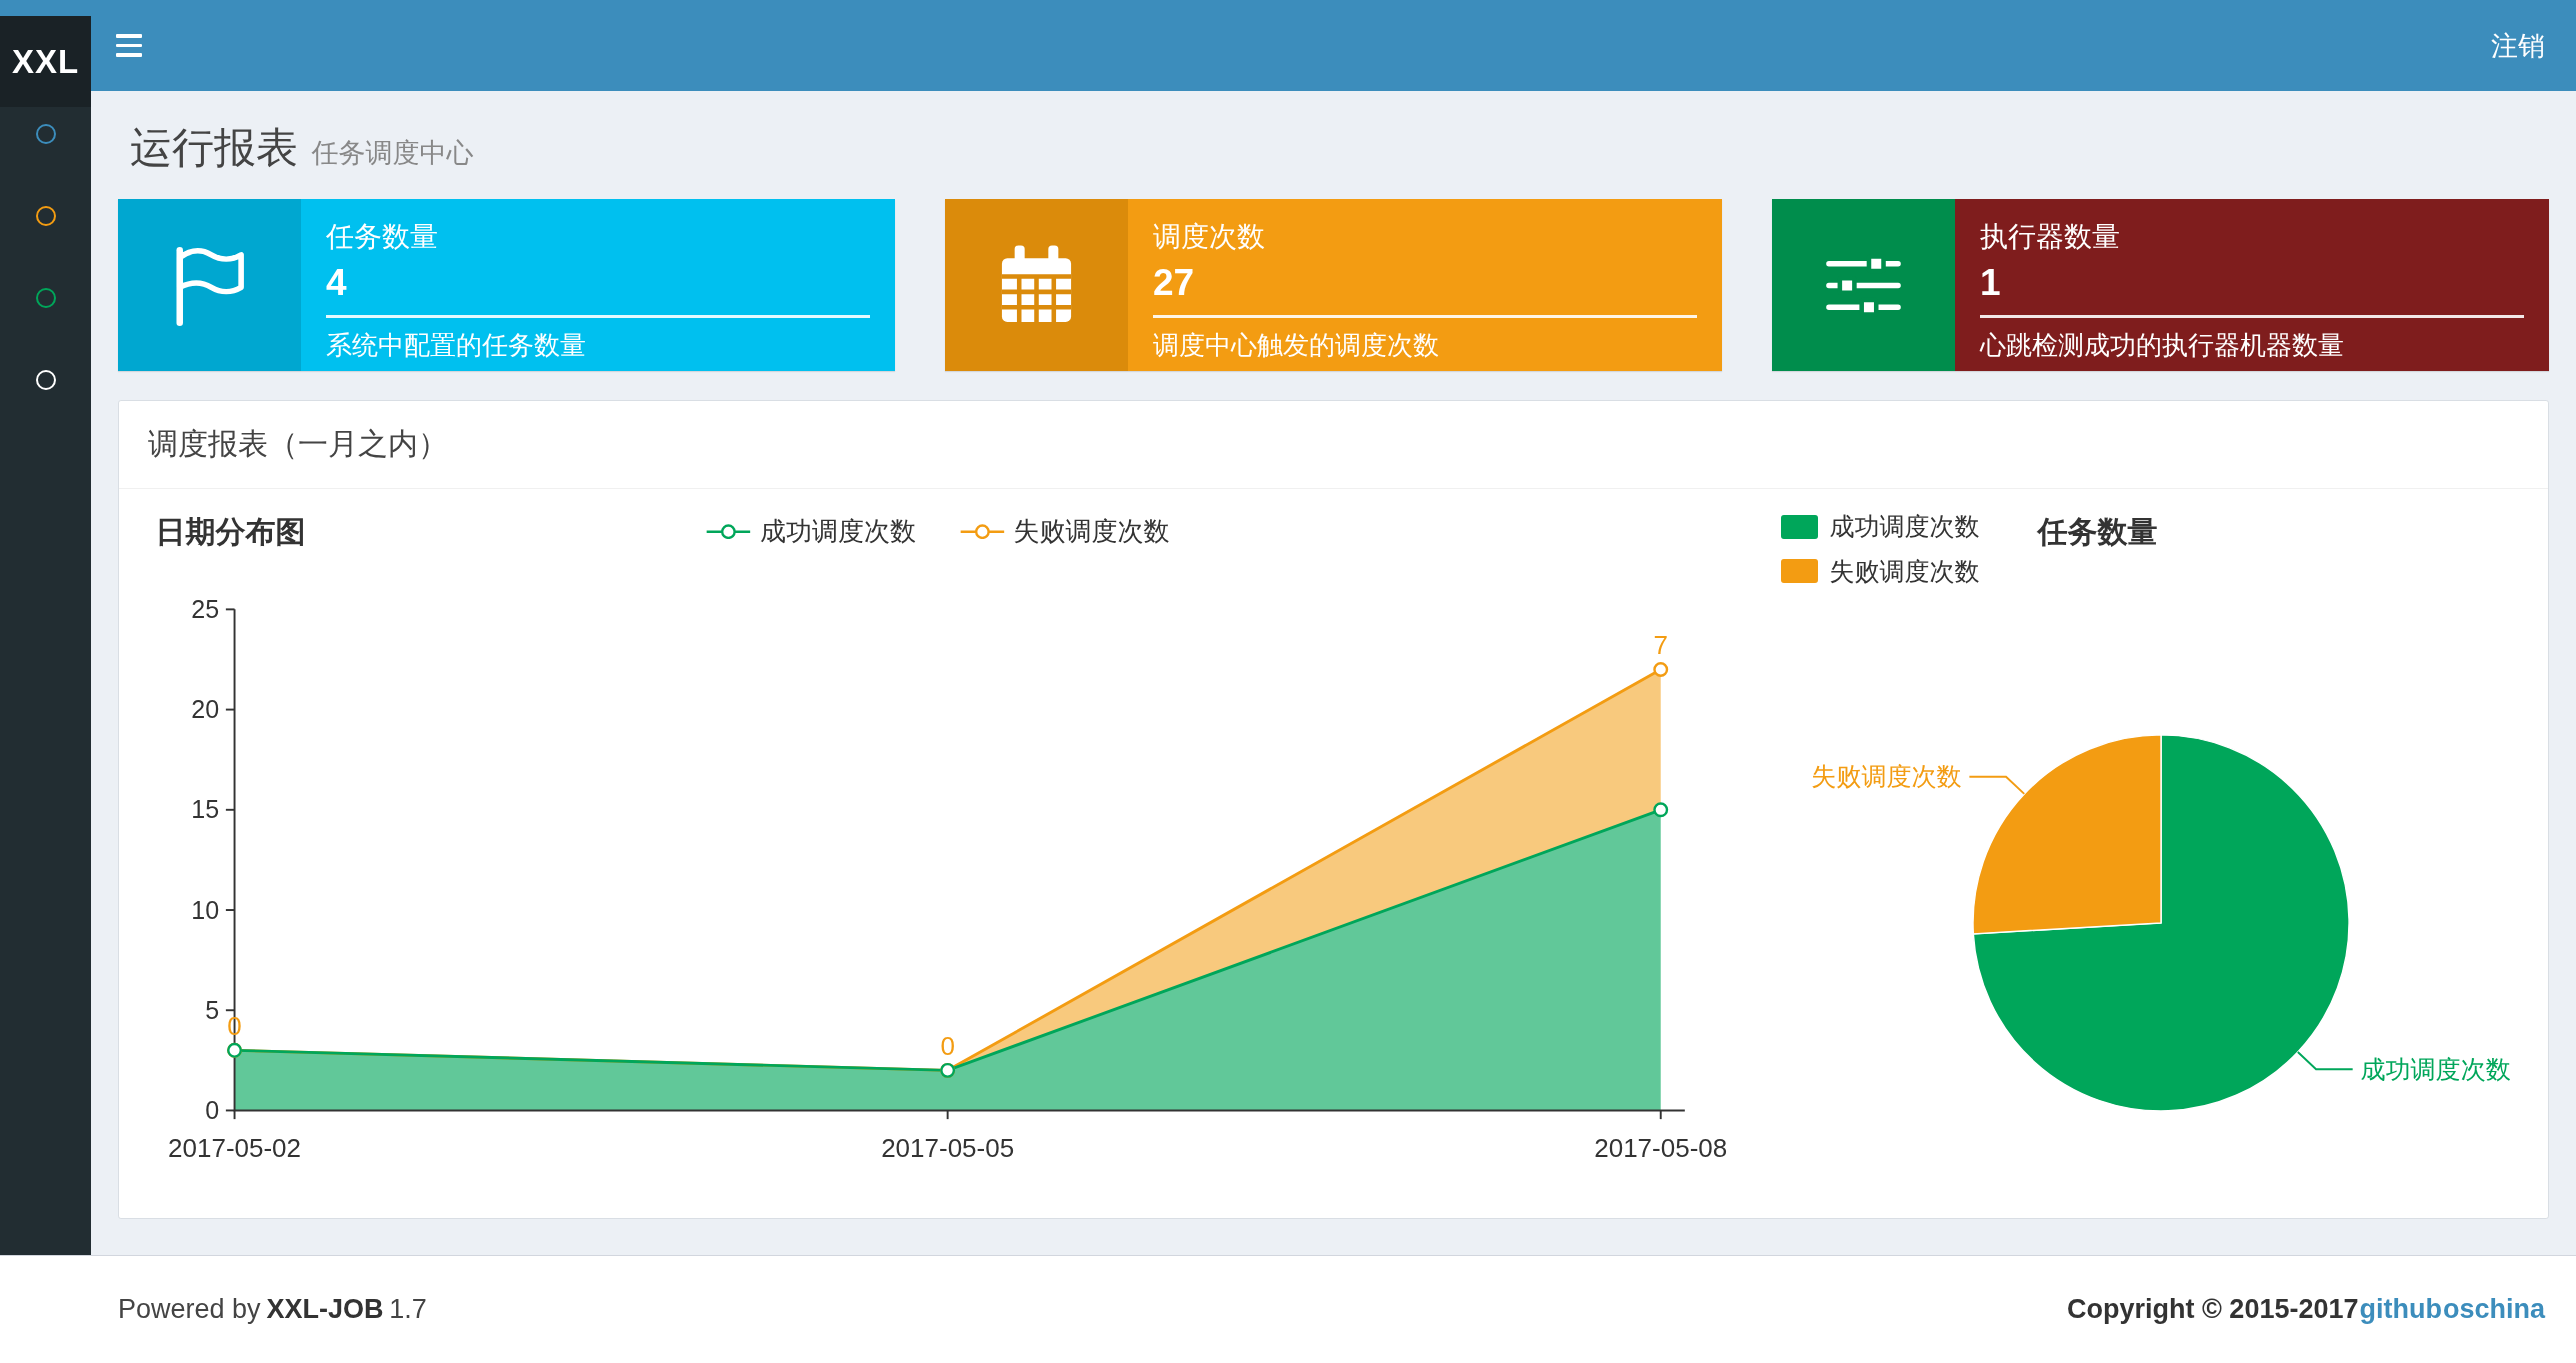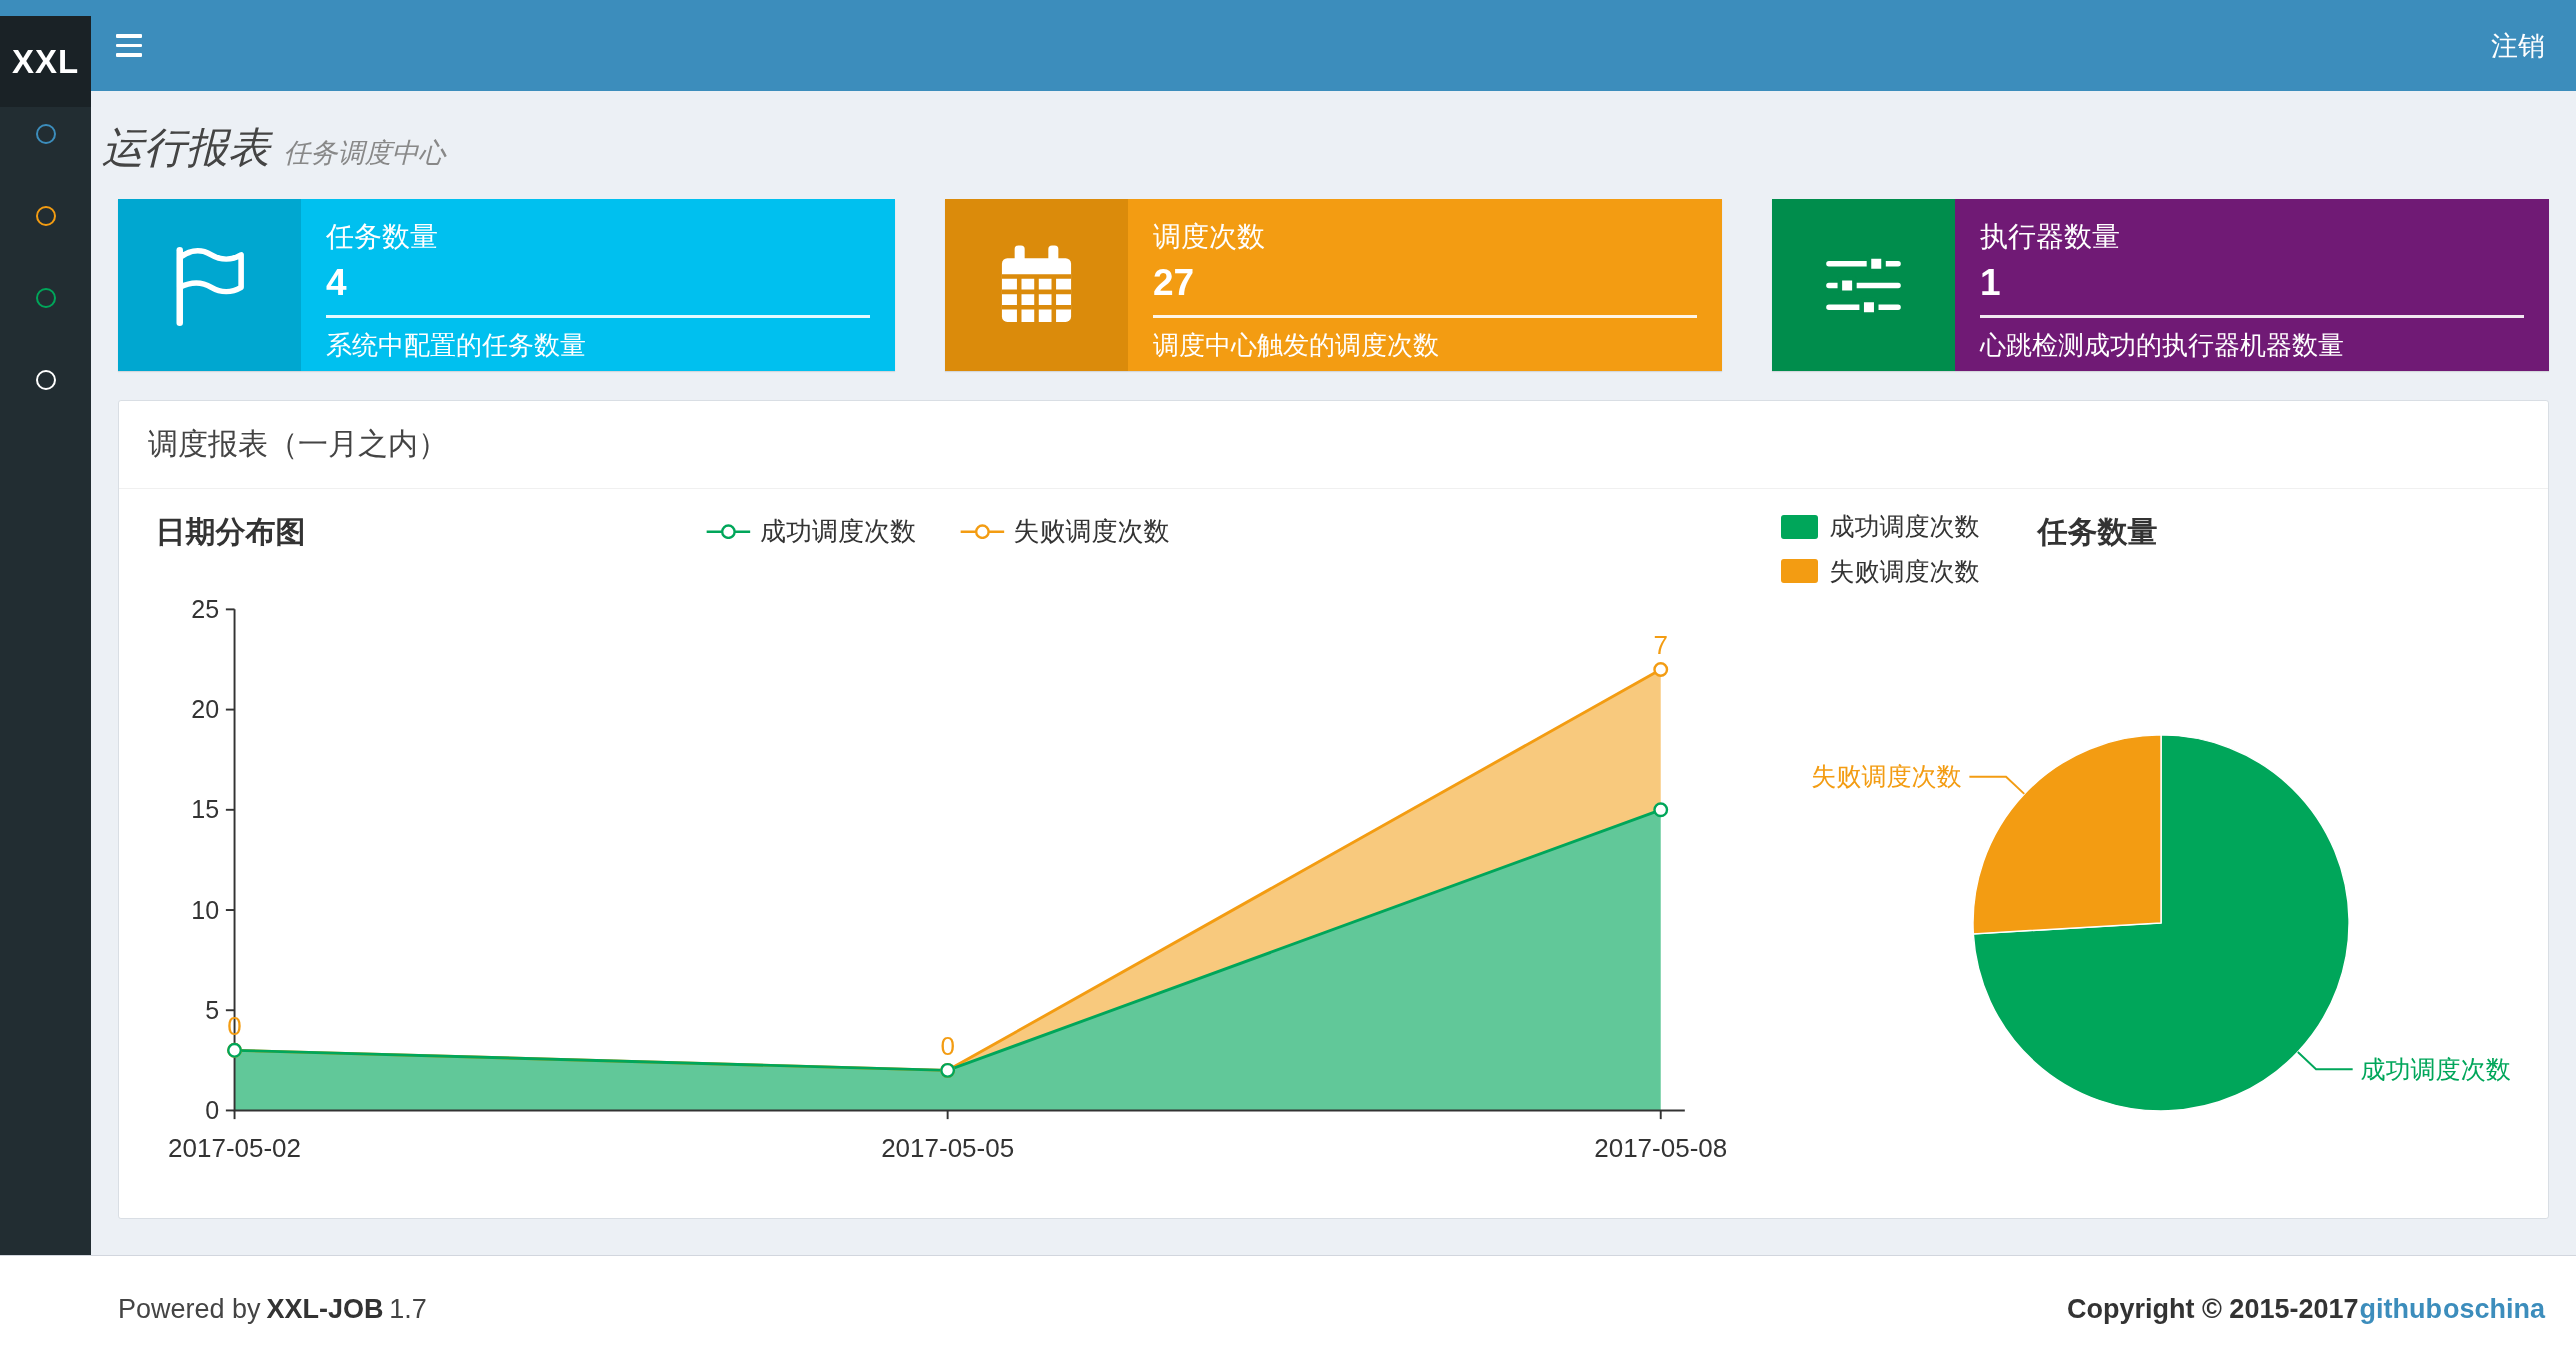--- a/index.html
+++ b/index.html
@@ -22,21 +22,21 @@
   .logout { position: absolute; right: 0; top: 0; height: 91px; display: flex; align-items: center;
             padding: 0 31px; color: #fff; font-size: 27px; }
 
   
   .sidebar { position: absolute; left: 0; top: 91px; width: 91px; bottom: 0; background: #222d32;
              display: flex; flex-direction: column; align-items: center; padding-top: 33px; gap: 62px; }
   .sidebar-dot { width: 20px; height: 20px; border-radius: 50%; border: 2.9px solid #fff; cursor: pointer; }
 
   
   .content { position: absolute; left: 91px; top: 91px; right: 0; bottom: 108px; background: #ecf0f5; overflow: hidden; }
-  .page-header { padding: 29px 11px 23px; font-style: italic; }
+  .page-header { padding: 29px 39px 23px; }
   .page-title { font-size: 42px; color: #444; font-weight: 500; }
   .page-subtitle { font-size: 27px; color: #888; margin-left: 13.5px; }
 
   
   .info-row { display: flex; gap: 50px; padding: 0 27px; }
   .info-box { flex: 1; height: 172px; display: flex; color: #fff; box-shadow: 0 1px 1px rgba(0,0,0,.1); }
   .ib-icon { width: 183px; display: flex; align-items: center; justify-content: center; }
   .ib-body { flex: 1; padding: 19px 25px 0; min-width: 0; }
   .ib-title { font-size: 28px; }
   .ib-number { font-size: 37px; font-weight: bold; margin-top: 5.8px; }
@@ -125,21 +125,21 @@
         </svg>
       </div>
       <div class="ib-body">
         <div class="ib-title">调度次数</div>
         <div class="ib-number">27</div>
         <div class="ib-line"></div>
         <div class="ib-desc">调度中心触发的调度次数</div>
       </div>
     </div>
 
-    <div class="info-box" style="background: #701a75; --ibg: #008d4c;">
+    <div class="info-box" style="background: #7f1d1d; --ibg: #008d4c;">
       <div class="ib-icon" style="background: rgb(0, 141, 76);">
         <svg viewBox="0 0 100 100" width="91" height="91">
           <path d="M12 26 H88 M12 50 H88 M12 74 H88" stroke="#fff" stroke-width="6" stroke-linecap="round" fill="none"></path>
           <rect class="knob" x="56" y="18" width="16" height="16" rx="2"></rect>
           <rect class="knob" x="24" y="42" width="16" height="16" rx="2"></rect>
           <rect class="knob" x="48" y="66" width="16" height="16" rx="2"></rect>
         </svg>
       </div>
       <div class="ib-body">
         <div class="ib-title">执行器数量</div>

